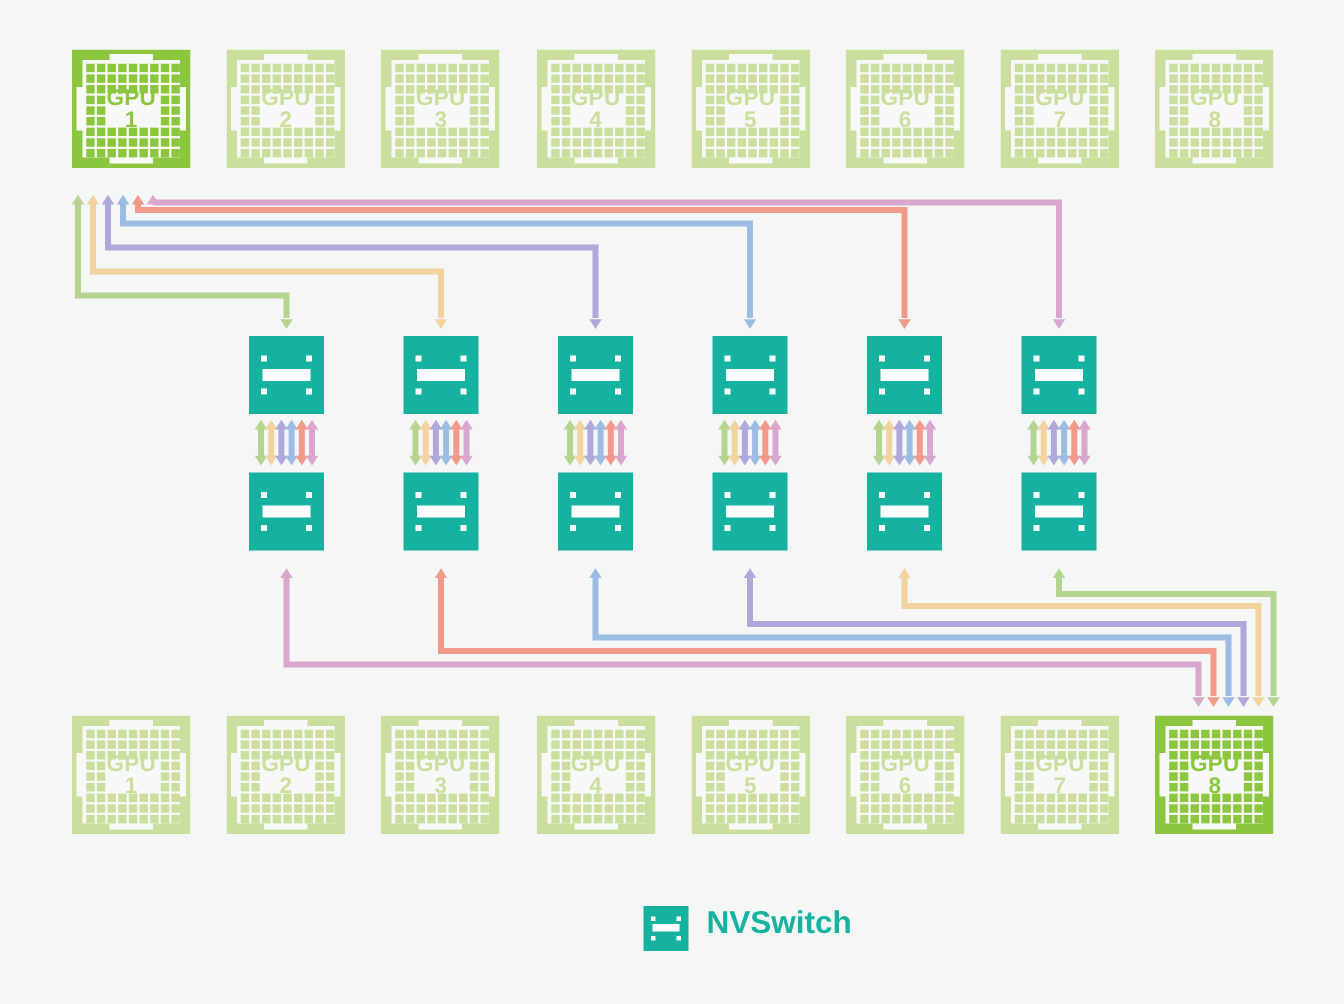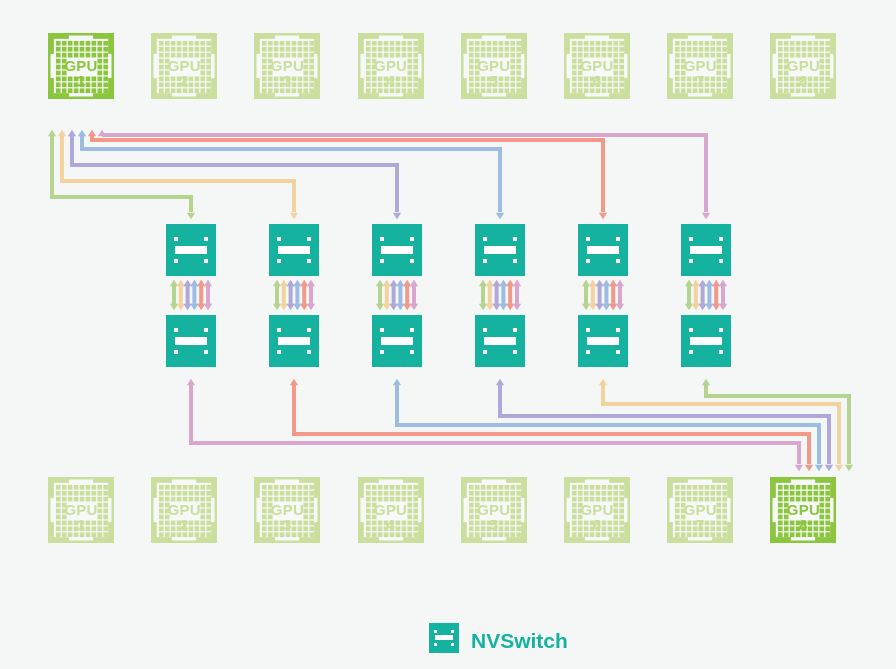--- a/index.html
+++ b/index.html
@@ -7,42 +7,42 @@
     width:896px;height:669px;
     background:#f5f7f6;
     font-family:"Liberation Sans",sans-serif;
     overflow:hidden;position:relative;
   }
   #stage{position:absolute;left:0;top:0;width:896px;height:669px;}
   svg.layer{position:absolute;left:0;top:0;width:896px;height:669px;overflow:visible;}
   #wires{z-index:1;}
 
   
-  .gpu{position:absolute;width:66px;height:79px;box-sizing:border-box;}
+  .gpu{position:absolute;width:79px;height:79px;box-sizing:border-box;}
   .gpu .frame{position:absolute;inset:0;}
   .gpu .label{
     position:absolute;left:0;right:0;top:50%;
     transform:translateY(-50%);
     text-align:center;line-height:1.02;
     font-size:15px;font-weight:700;letter-spacing:.2px;
     pointer-events:none;z-index:3;
   }
   .gpu .label .num{display:block;font-size:15px;font-weight:700;}
   .gpu.dim  .label{color:#cadf9d;}
   .gpu.act  .label{color:#8cc63f;}
 
   
   .sw{position:absolute;width:50px;height:52px;background:#16b2a0;}
   .sw .bar{position:absolute;left:9px;right:9px;top:22px;height:8px;background:#fff;}
   .sw .d{position:absolute;width:4px;height:4px;background:#fff;}
   .sw .d1{left:8px;top:13px;} .sw .d2{right:8px;top:13px;}
   .sw .d3{left:8px;bottom:13px;} .sw .d4{right:8px;bottom:13px;}
 
   
-  #legend{position:absolute;left:385px;top:623px;display:flex;align-items:flex-end;gap:12px;z-index:4;padding-left:44px;}
+  #legend{position:absolute;left:385px;top:604px;display:flex;align-items:flex-start;gap:12px;z-index:4;padding-left:44px;}
   #legend .swatch{position:relative;width:30px;height:30px;background:#16b2a0;}
   #legend .swatch .bar{position:absolute;left:6px;right:6px;top:12px;height:5px;background:#fff;}
   #legend .swatch .d{position:absolute;width:3px;height:3px;background:#fff;}
   #legend .swatch .d1{left:5px;top:7px;} #legend .swatch .d2{right:5px;top:7px;}
   #legend .swatch .d3{left:5px;bottom:7px;} #legend .swatch .d4{right:5px;bottom:7px;}
   #legend .txt{color:#16b2a0;font-size:21px;font-weight:700;}
 </style>
 </head>
 <body>
 

